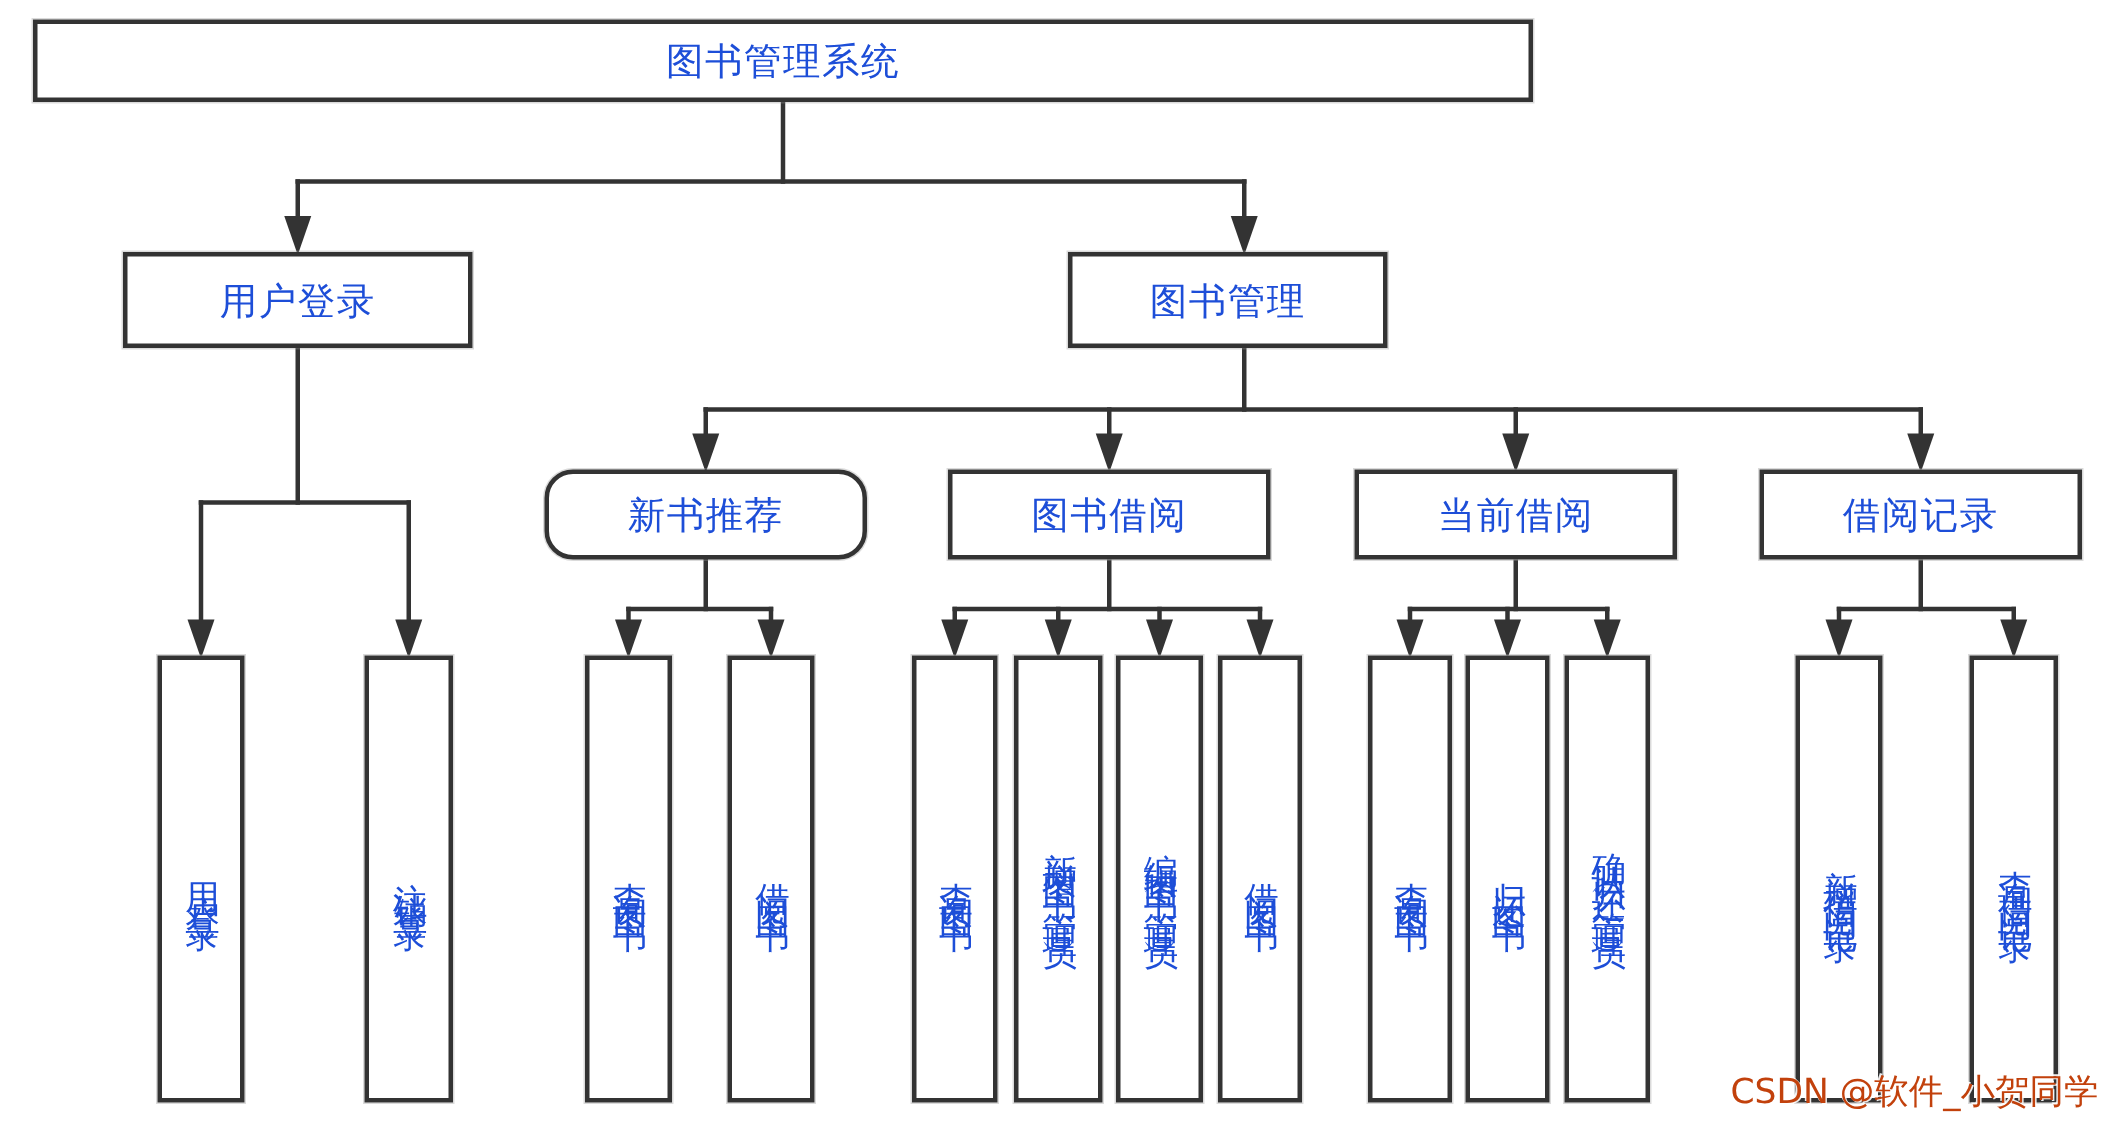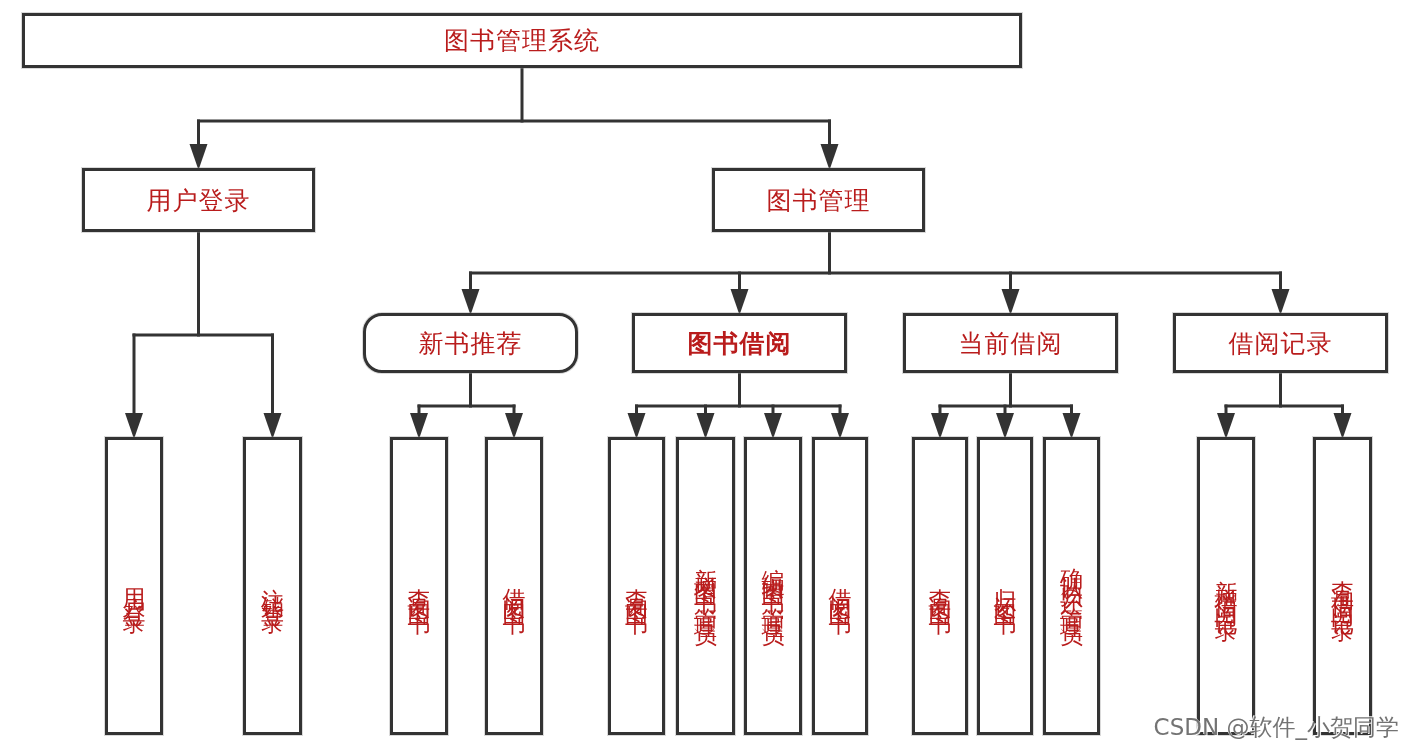--- a/index.html
+++ b/index.html
@@ -24,40 +24,40 @@
     background: #ffffff;
     border: 3px solid #333333;
     box-sizing: border-box;
     display: flex;
     align-items: center;
     justify-content: center;
     z-index: 2;
     box-shadow: 0 0 0 1px rgba(150,150,150,0.35);
   }
   .node .node-label {
-    color: #b91c1c;
+    color: #1d4ed8;
     line-height: 1;
   }
   .node.horiz .node-label {
     font-size: 25px;
     white-space: nowrap;
     letter-spacing: 1px;
   }
   .node.vert .node-label {
     writing-mode: vertical-rl;
     text-orientation: mixed;
     font-size: 23px;
     letter-spacing: 8px;
   }
   .watermark {
     position: absolute;
     right: 6px;
     bottom: 4px;
     font-size: 23px;
-    color: #737373;
+    color: #c2410c;
     z-index: 5;
     text-shadow: 1px 1px 0 rgba(255,255,255,0.9), -1px -1px 0 rgba(255,255,255,0.9);
     white-space: nowrap;
   }
 </style>
 </head>
 <body>
 
 <div class="canvas">
   <svg class="connector-layer" viewBox="0 0 1405 747" xmlns="http://www.w3.org/2000/svg">
@@ -121,21 +121,21 @@
     </div>
     <div class="node horiz" style="left: 82px; top: 168px; width: 233px; height: 64px;">
       <span class="node-label">用户登录</span>
     </div>
     <div class="node horiz" style="left: 712px; top: 168px; width: 213px; height: 64px;">
       <span class="node-label">图书管理</span>
     </div>
     <div class="node horiz" style="left: 363px; top: 313px; width: 215px; height: 60px; border-radius: 19px;">
       <span class="node-label">新书推荐</span>
     </div>
-    <div class="node horiz" style="left: 632px; top: 313px; width: 215px; height: 60px; font-weight: bold;">
+    <div class="node horiz" style="left: 632px; top: 313px; width: 215px; height: 60px;">
       <span class="node-label">图书借阅</span>
     </div>
     <div class="node horiz" style="left: 903px; top: 313px; width: 215px; height: 60px;">
       <span class="node-label">当前借阅</span>
     </div>
     <div class="node horiz" style="left: 1173px; top: 313px; width: 215px; height: 60px;">
       <span class="node-label">借阅记录</span>
     </div>
     <div class="node vert" style="left: 105px; top: 437px; width: 58px; height: 298px;">
       <span class="node-label">用户登录</span>

